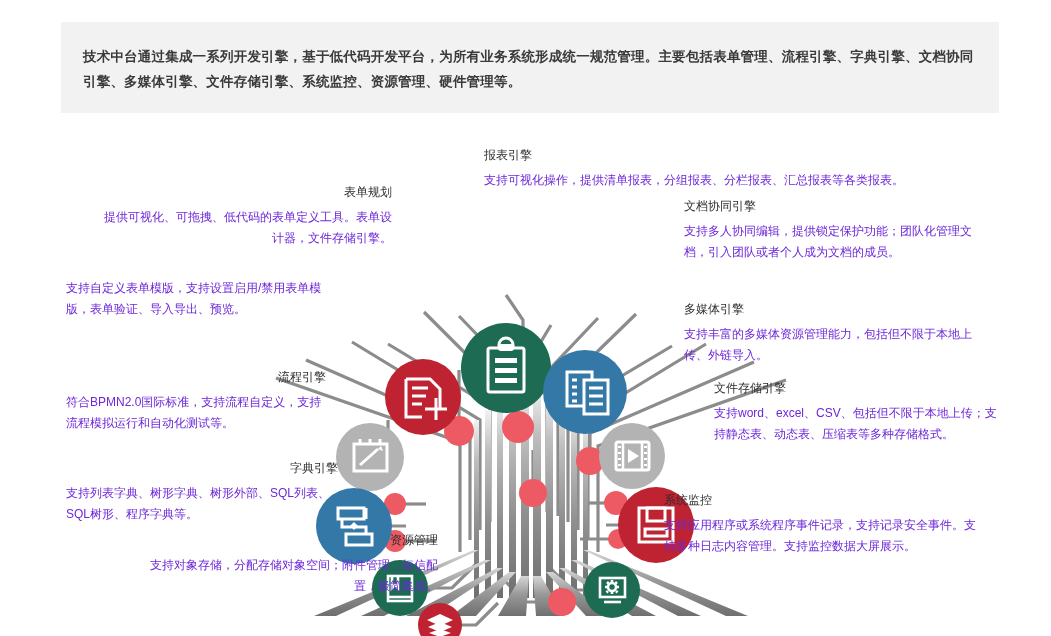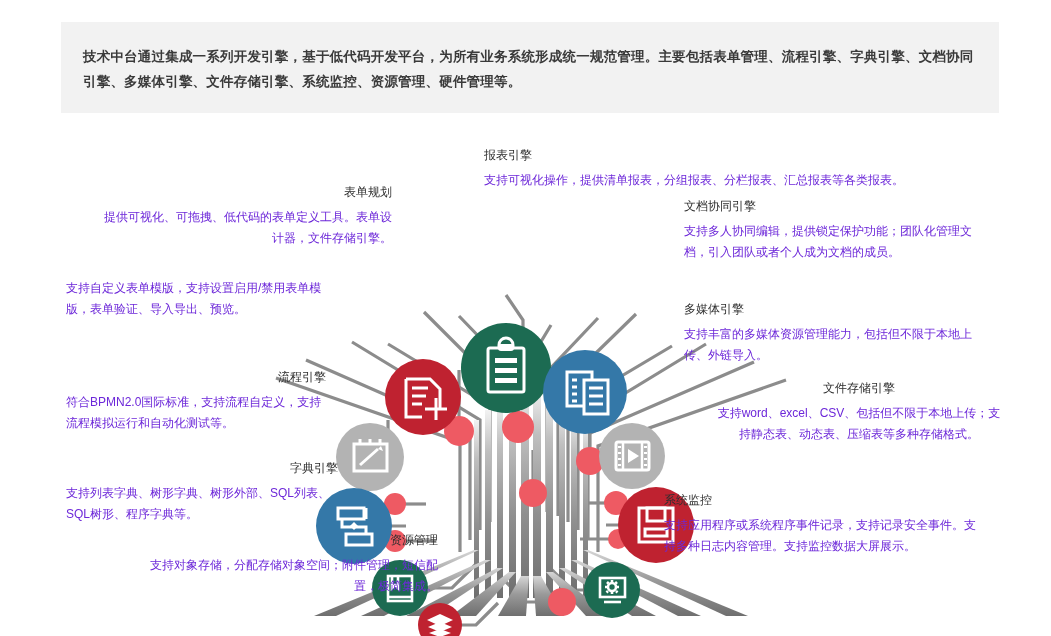--- a/index.html
+++ b/index.html
@@ -47,21 +47,21 @@
   
   #blk-form-mgmt   {left:96px; top:182px; width:290px;}
   #blk-form-plan   {left:60px; top:278px; width:272px;}
   #blk-process     {left:60px; top:367px; width:260px;}
   #blk-dict        {left:60px; top:458px; width:272px;}
   #blk-resource    {left:132px; top:530px; width:300px;}
 
   #blk-report      {left:478px; top:145px; width:520px;}
   #blk-doc         {left:678px; top:196px; width:310px;}
   #blk-media       {left:678px; top:299px; width:300px;}
-  #blk-file        {left:708px; top:378px; width:290px;text-align:center;}
+  #blk-file        {left:708px; top:378px; width:290px;}
   #blk-monitor     {left:658px; top:490px; width:320px;}
 
   
   .nowrap{white-space:nowrap;}
 </style>
 </head>
 <body>
 
 <div id="root">
 

